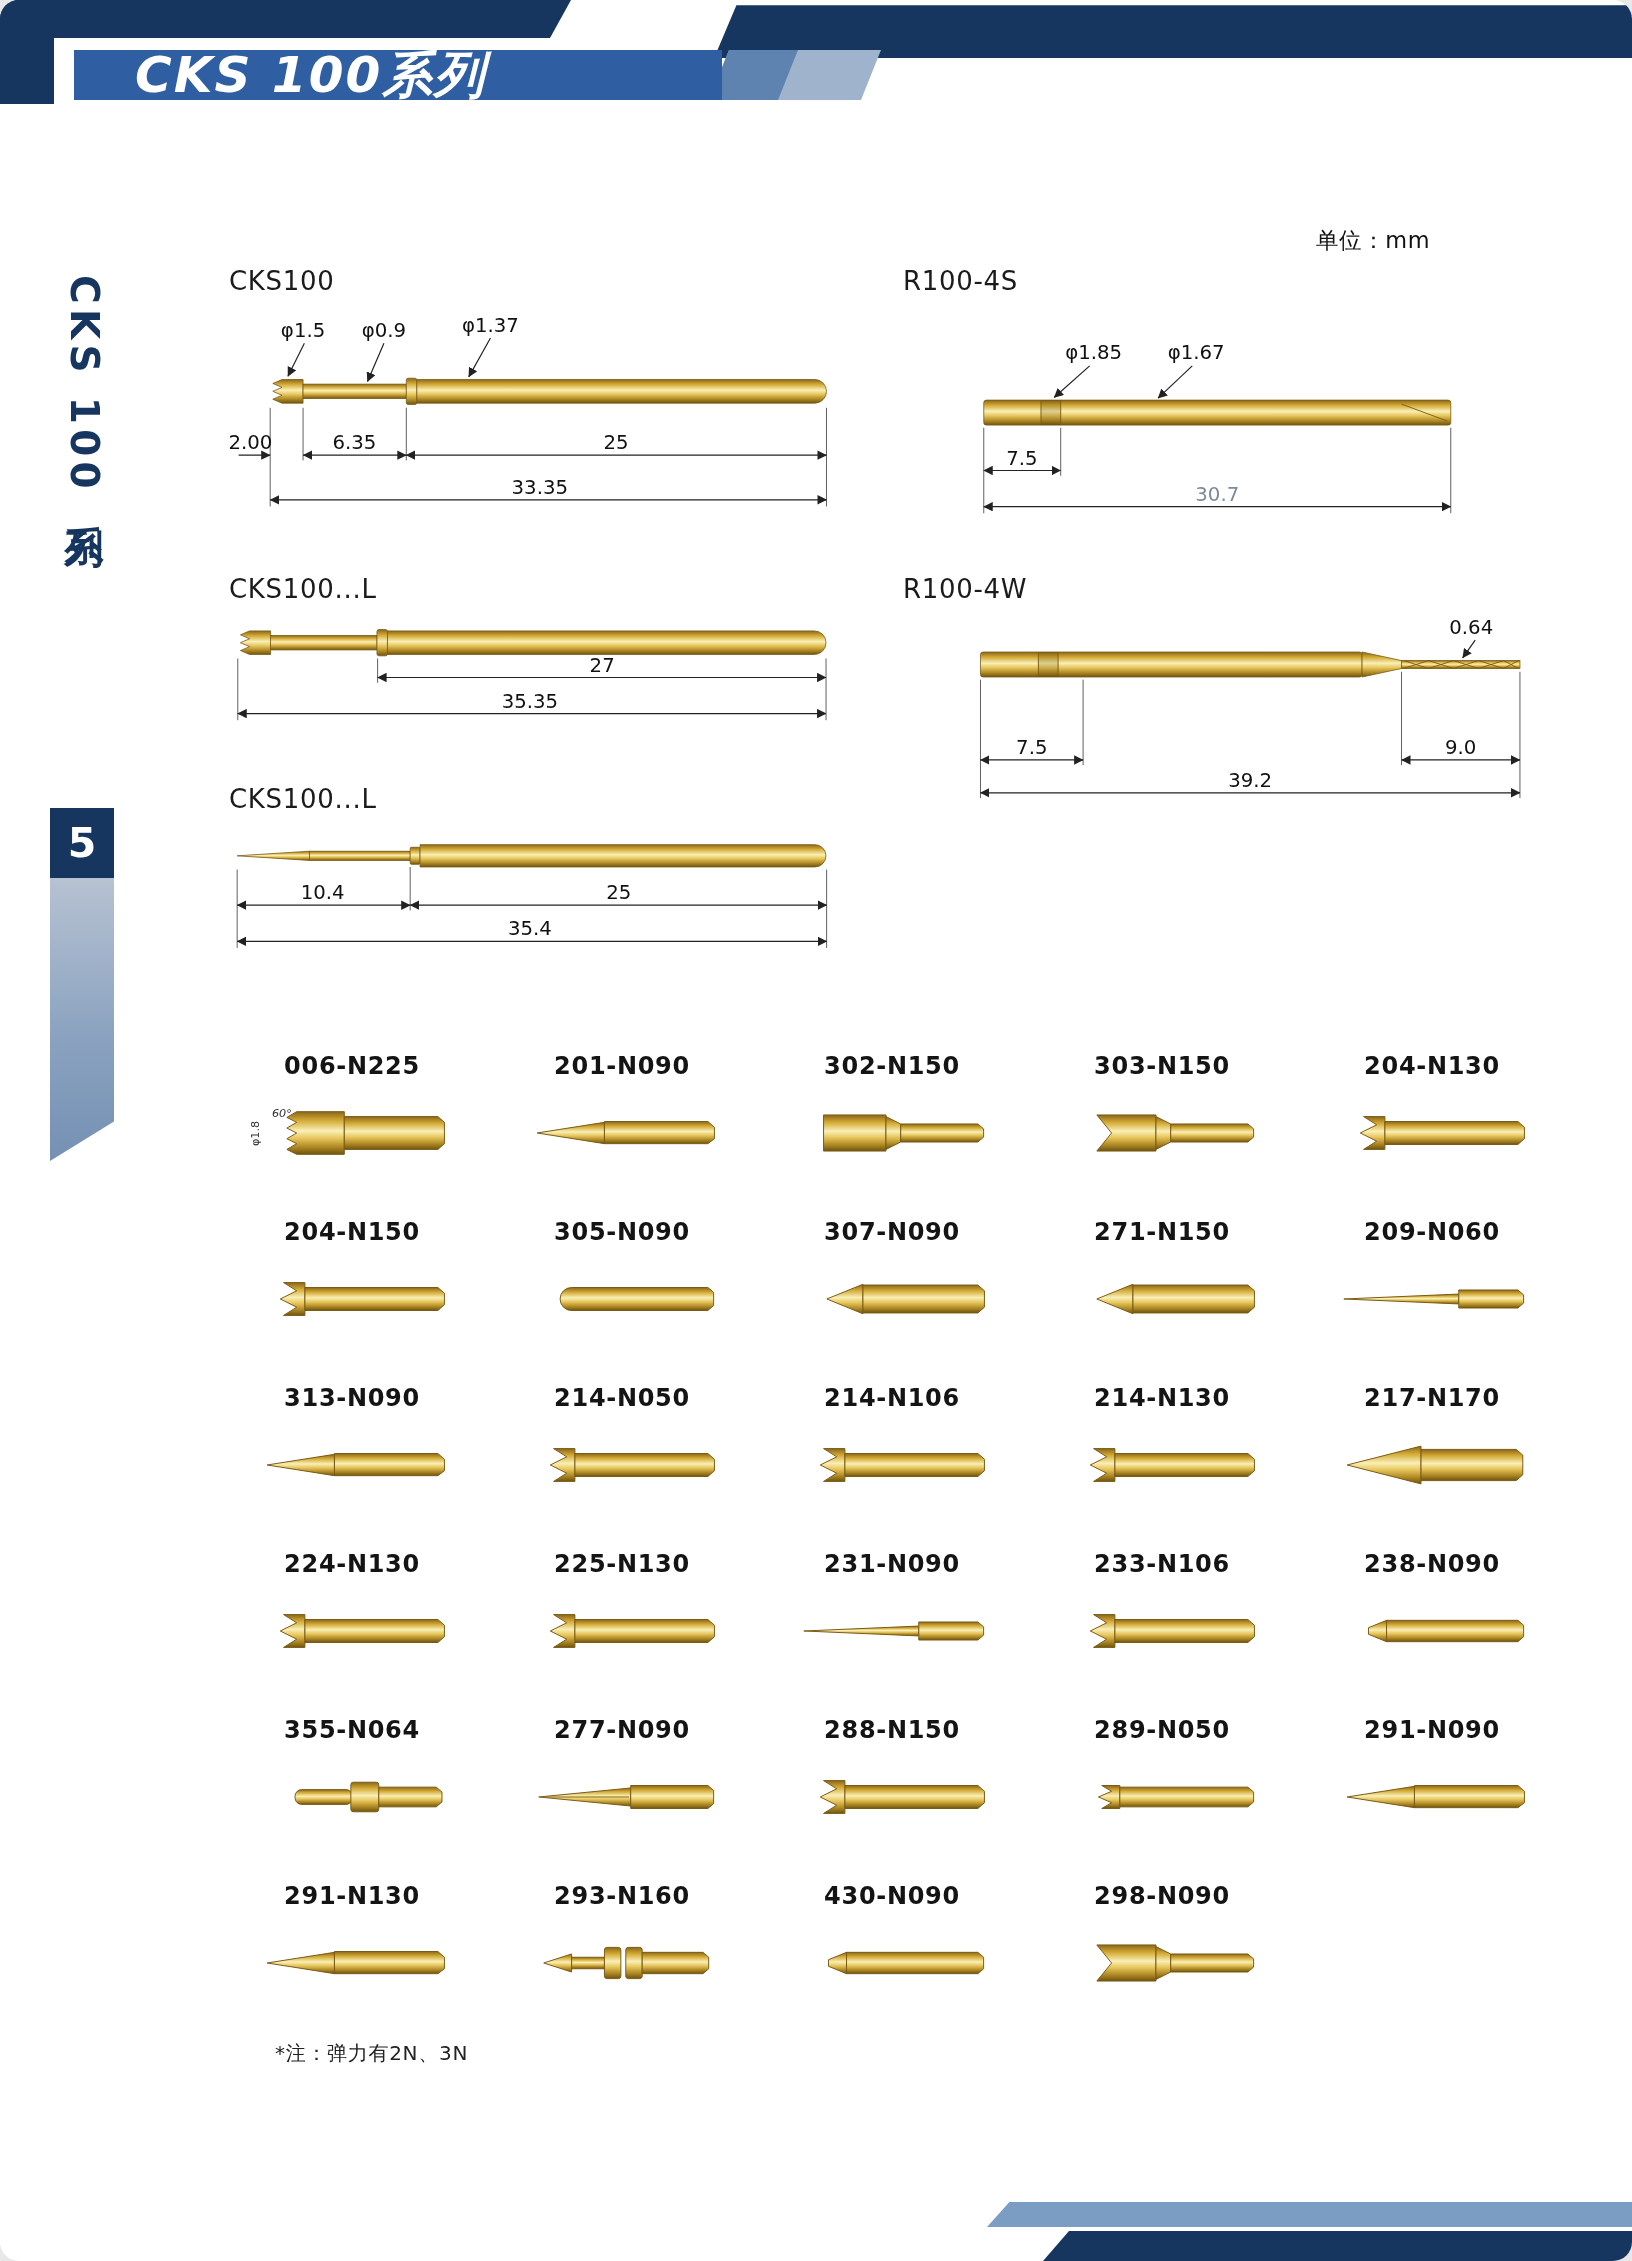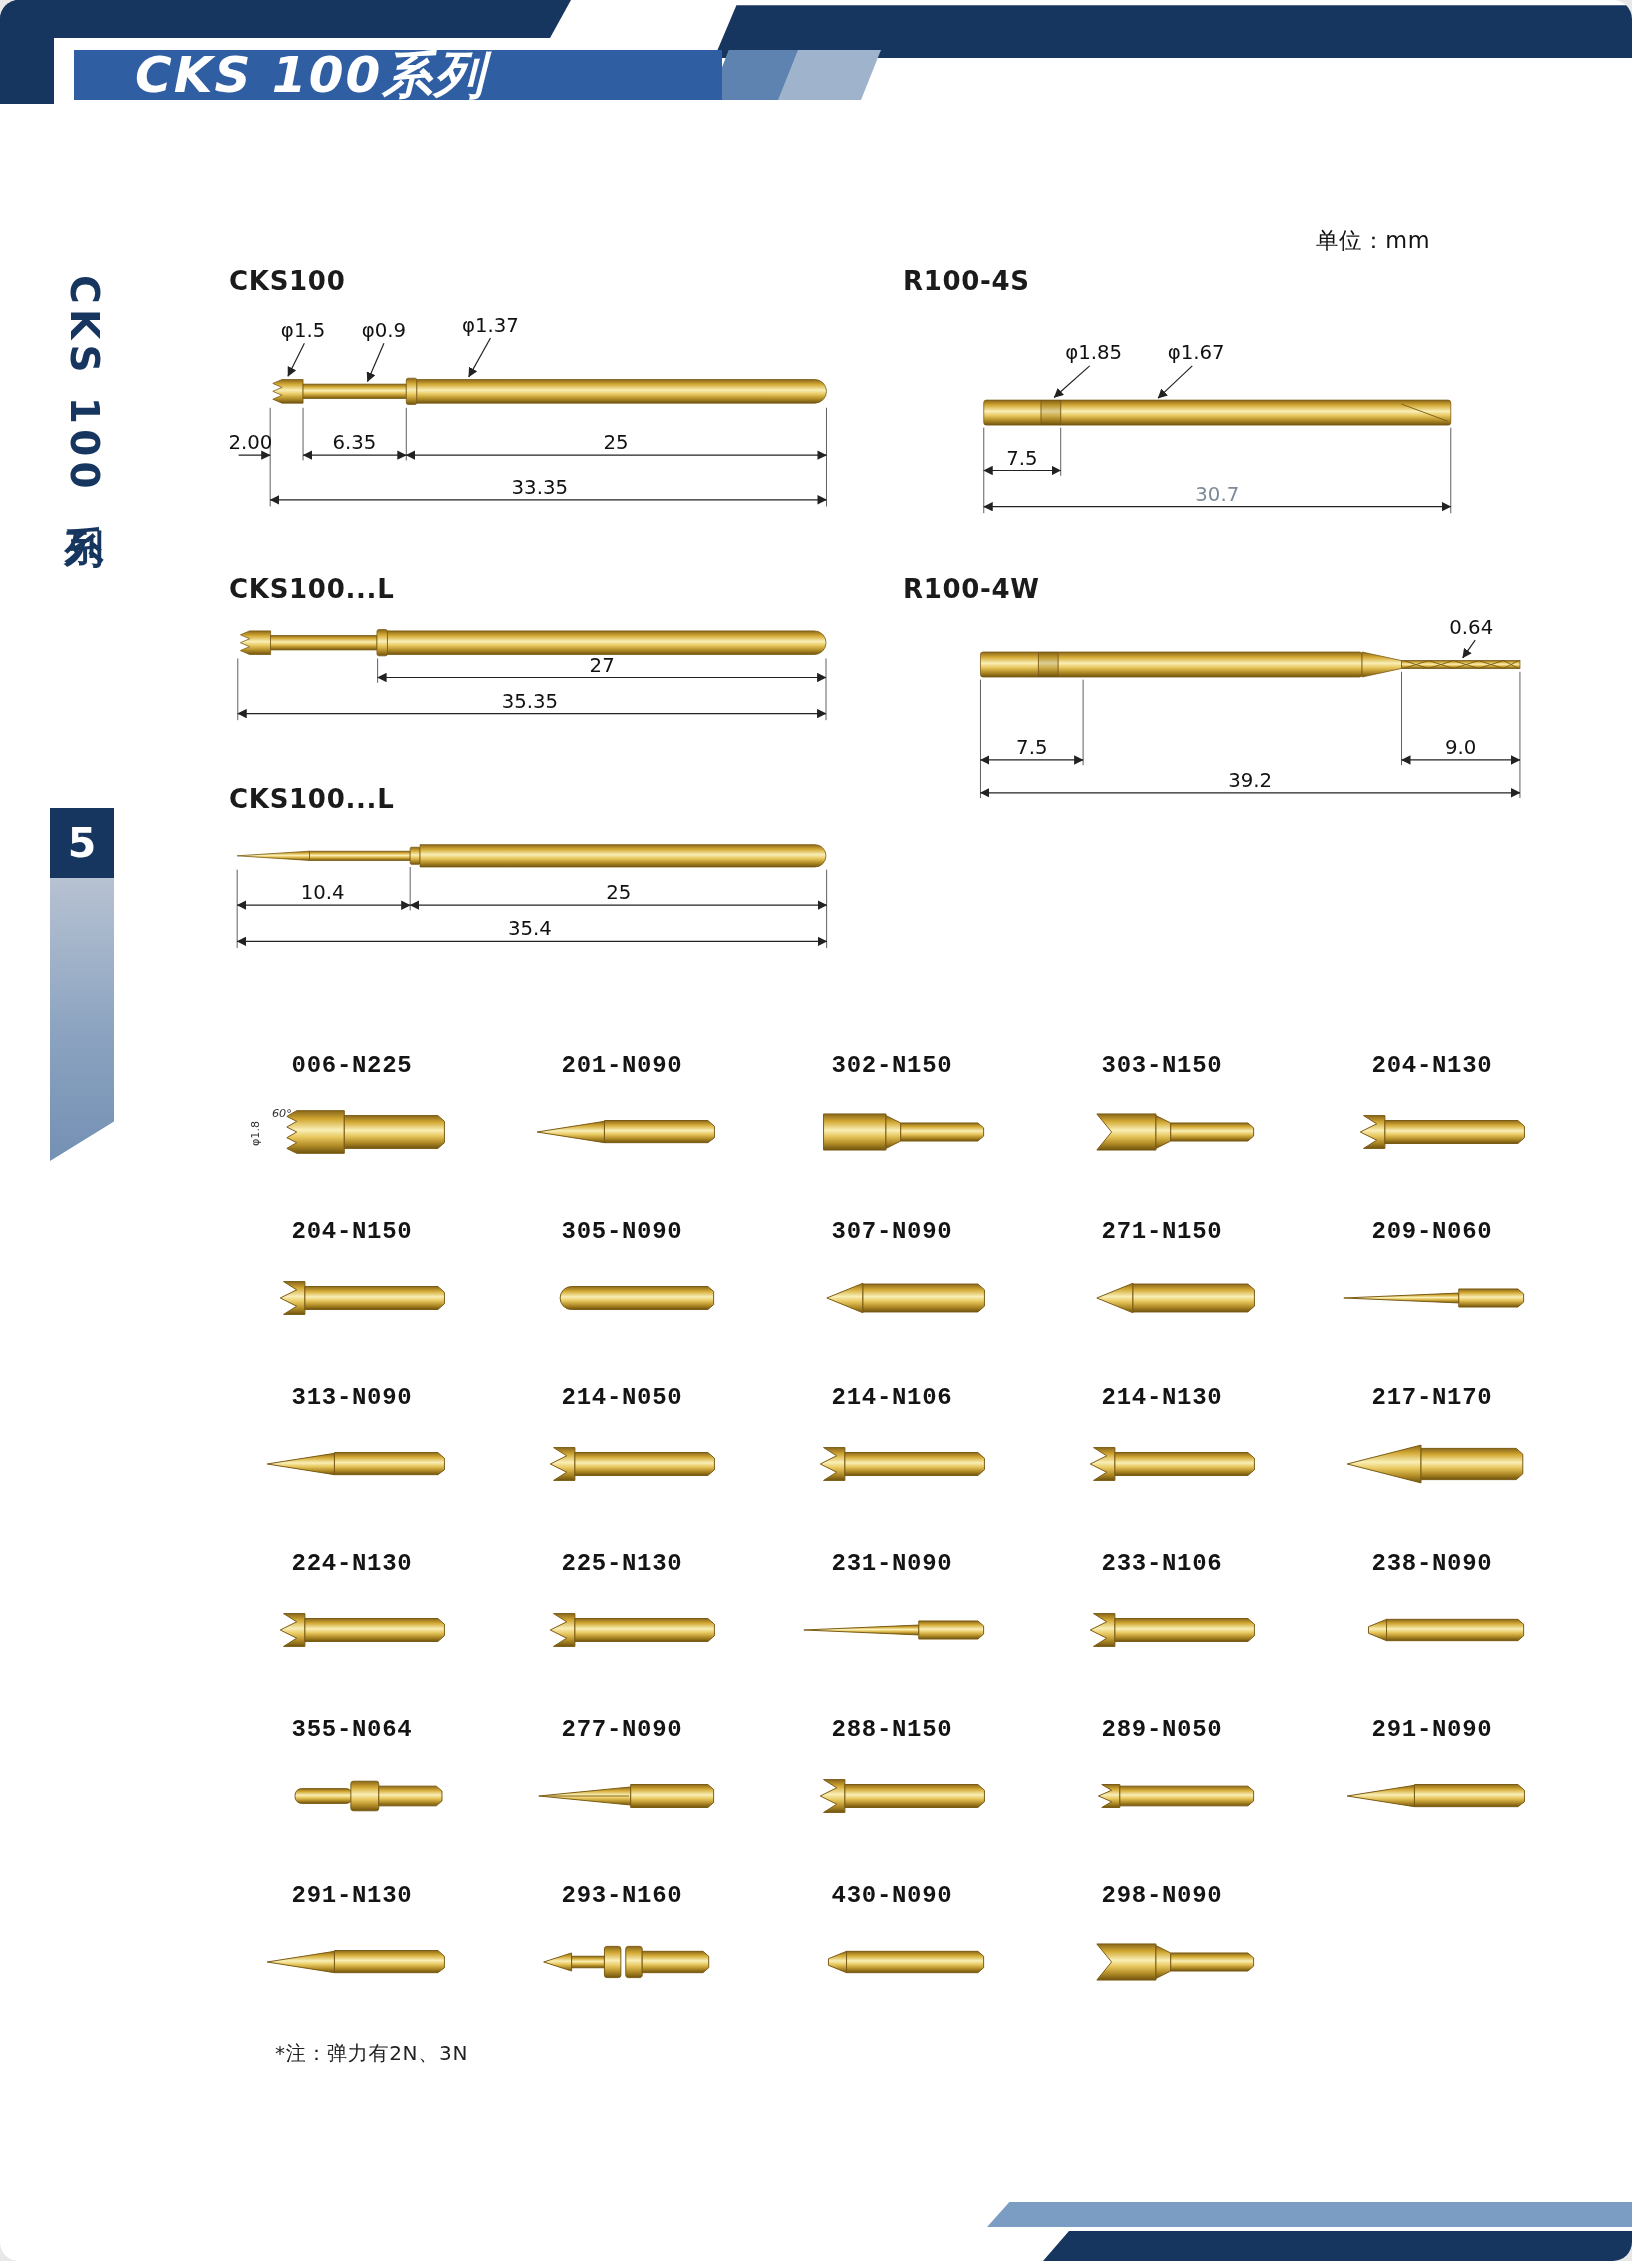--- a/index.html
+++ b/index.html
@@ -26,37 +26,37 @@
                 font-size:39px; font-weight:bold; color:#17365f; letter-spacing:5.3px; white-space:nowrap; }
   .page-num { position:absolute; left:50px; top:808px; width:64px; height:70px; background:#17365f;
               display:flex; align-items:center; justify-content:center; }
   .page-num span { color:#fff; font-size:41px; font-weight:bold; }
   .side-strip { position:absolute; left:50px; top:878px; width:64px; height:283px;
                 background:linear-gradient(180deg,#b7c2d2 0%,#8ba3c0 55%,#7490b4 100%);
                 clip-path:polygon(0 0,100% 0,100% 86%,0 100%); }
 
   .unit { position:absolute; left:1316px; top:225px; font-size:22.4px; color:#111; letter-spacing:0.7px; }
 
-  .sec-label { position:absolute; font-size:26px; font-weight:bold; color:#1b1b1b; letter-spacing:0.7px; }
+  .sec-label { position:absolute; font-size:26px; font-weight:normal; color:#1b1b1b; letter-spacing:0.7px; }
   .note { position:absolute; font-size:20px; color:#222; letter-spacing:0.7px; }
 
   
   .draw { position:absolute; overflow:visible; }
   .gold { fill:url(#goldG); stroke:#7a5a14; stroke-width:1.2; }
   .dim { stroke:#222; stroke-width:1.8; fill:none; }
   .ext { stroke:#444; stroke-width:1.3; }
   .edge { stroke:#7a5a14; stroke-width:1.4; fill:none; }
   .dtxt { font:30px "DejaVu Sans",sans-serif; fill:#111; }
   .dtxt.gray { fill:#7d8a99; }
 
   
   .grid { position:absolute; left:217px; top:1043px; width:1349px; display:grid;
           grid-template-columns:repeat(5,270px); grid-auto-rows:166px; }
   .cell { position:relative; text-align:center; padding-top:9.2px; }
-  .plabel { font-size:24px; font-weight:bold; color:#141414; letter-spacing:0.7px;font-family:Liberation Mono, monospace; }
+  .plabel { font-size:24px; font-weight:bold; color:#141414; letter-spacing:0.7px; }
   .probe-svg { display:block; margin:20px auto 0; width:197px; height:66px; overflow:visible; }
   .annot { position:absolute; font-size:11.2px; color:#333; }
   .annot-angle { left:55px; top:64px;font-style:italic; }
   .annot-phi { left:26px; top:84px; transform:rotate(-90deg); }
 
   
   .foot1 { position:absolute; left:987px; top:2202px; width:645px; height:25px; background:#7b9cc3;
            clip-path:polygon(22.4px 0,100% 0,100% 100%,0 100%); }
   .foot2 { position:absolute; left:1043px; top:2231px; width:589px; height:30px; background:#17365f;
            clip-path:polygon(26px 0,100% 0,100% 100%,0 100%); }

